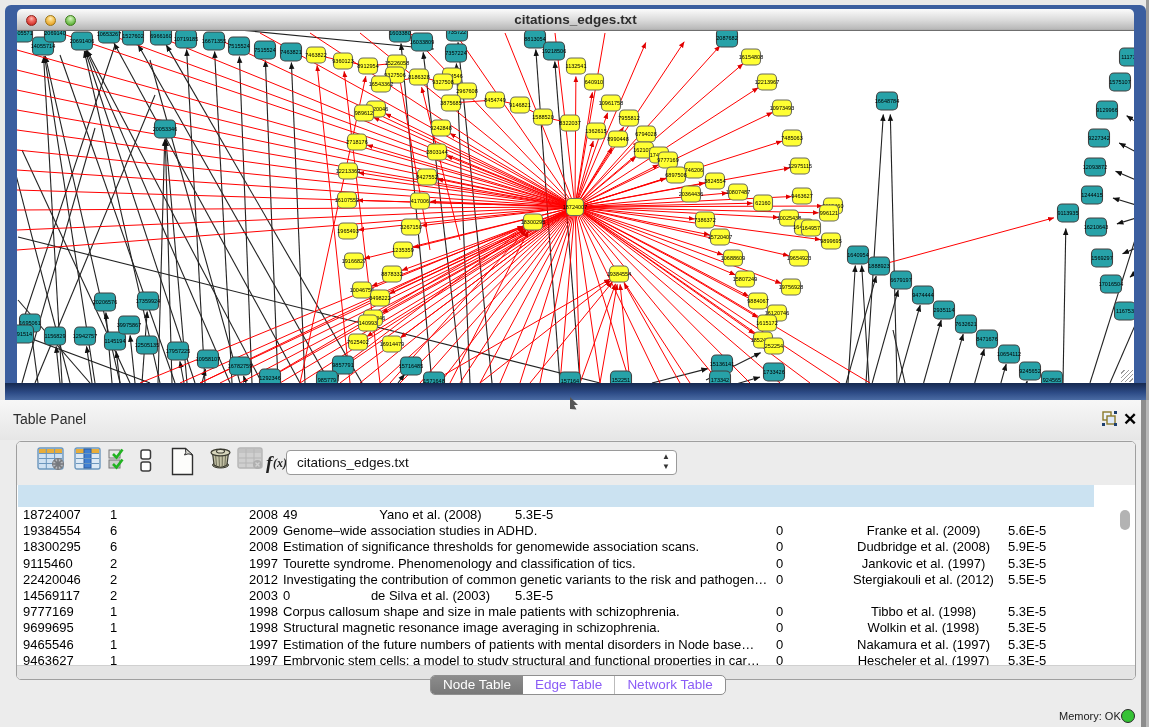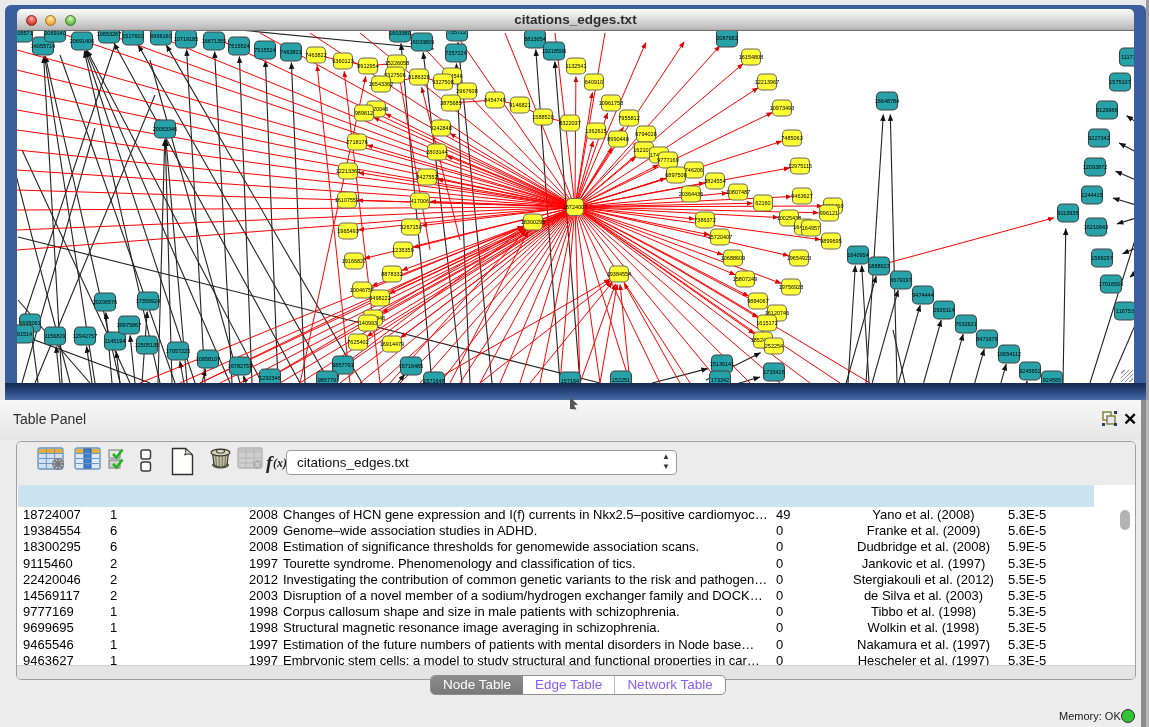--- a/index.html
+++ b/index.html
@@ -685,21 +685,20 @@
         <div style="width:493px">title</div>
       <div style="width:74px">△ out_de…</div>
         <div style="width:157px">risk</div>
       <div style="width:91px">pagerank</div>
     </div>
     <div id="rows">
         <div class="row">
           <div class="c0">18724007</div>
           <div class="c1">1</div>
           <div class="c2">2008</div>
-          <div class="c3">Changes of HCN gene expression and I(f) currents in Nkx2.5–positive cardiomyoc…</div>
           <div class="c4">49</div>
           <div class="c5">Yano et al. (2008)</div>
           <div class="c6">5.3E-5</div>
         </div>
 <div class="row">
           <div class="c0">19384554</div>
           <div class="c1">6</div>
           <div class="c2">2009</div>
           <div class="c3">Genome–wide association studies in ADHD.</div>
           <div class="c4">0</div>
@@ -730,21 +729,20 @@
           <div class="c2">2012</div>
           <div class="c3">Investigating the contribution of common genetic variants to the risk and pathogen…</div>
           <div class="c4">0</div>
           <div class="c5">Stergiakouli et al. (2012)</div>
           <div class="c6">5.5E-5</div>
         </div>
 <div class="row">
           <div class="c0">14569117</div>
           <div class="c1">2</div>
           <div class="c2">2003</div>
-          <div class="c3">Disruption of a novel member of a sodium/hydrogen exchanger family and DOCK…</div>
           <div class="c4">0</div>
           <div class="c5">de Silva et al. (2003)</div>
           <div class="c6">5.3E-5</div>
         </div>
 <div class="row">
           <div class="c0">9777169</div>
           <div class="c1">1</div>
           <div class="c2">1998</div>
           <div class="c3">Corpus callosum shape and size in male patients with schizophrenia.</div>
           <div class="c4">0</div>

